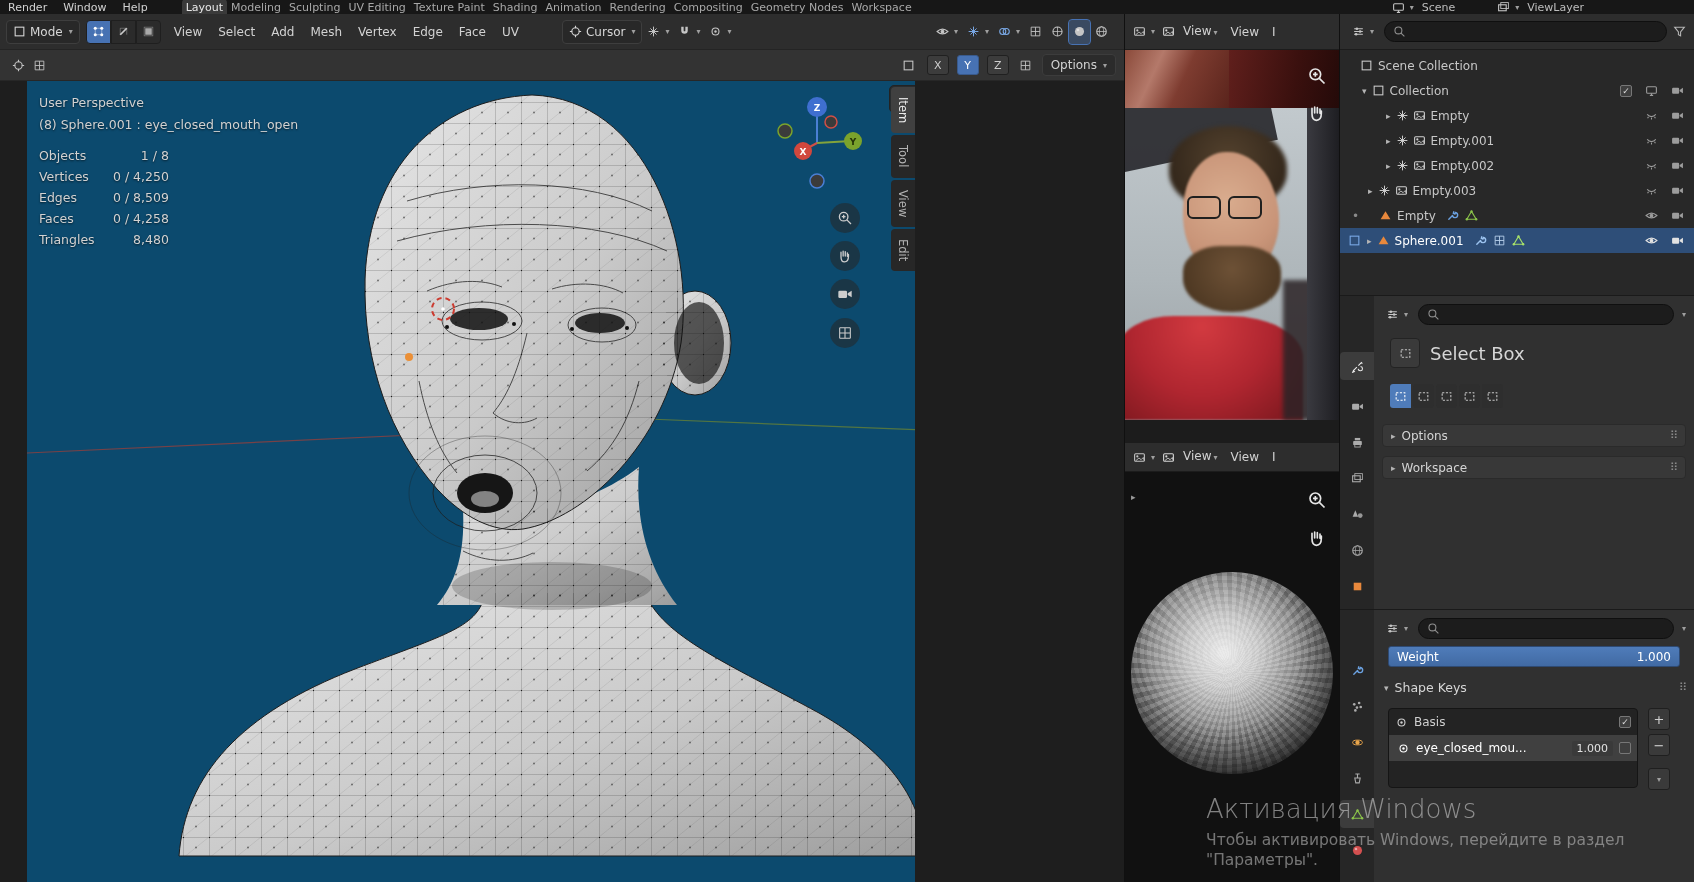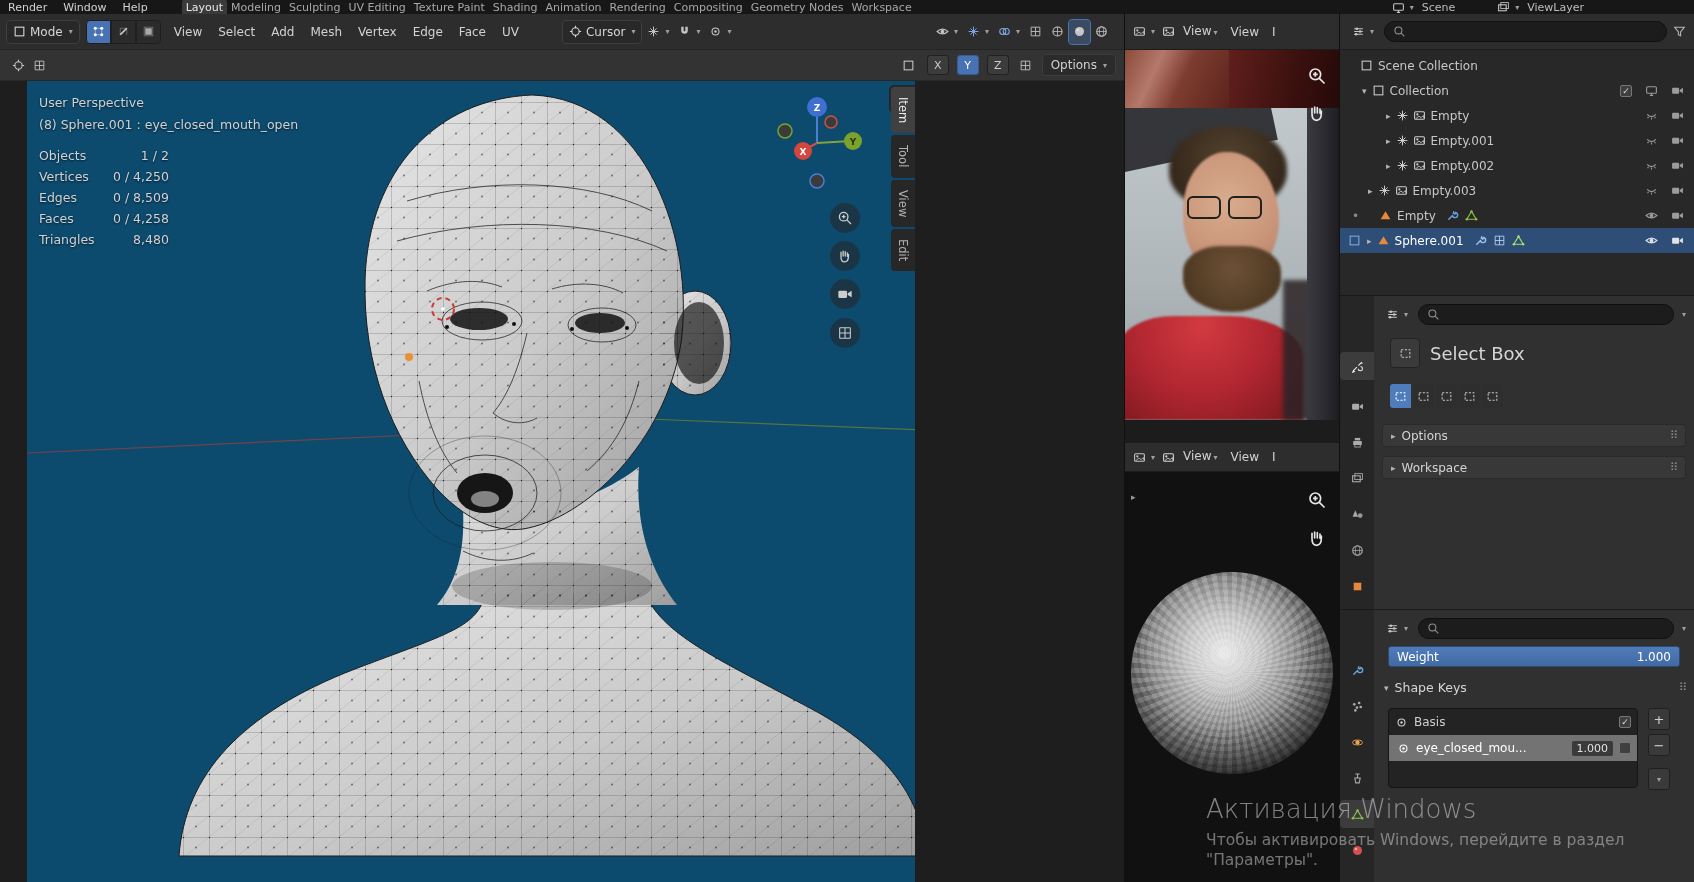--- a/index.html
+++ b/index.html
@@ -94,21 +94,21 @@
   .props { position:relative; background:#303030; }
   .pstrip { position:absolute; left:0; top:0; width:34px; height:100%; background:#262626; }
   .ptab { position:absolute; left:0; width:34px; height:28px; display:flex; align-items:center; justify-content:center; color:#ababab; }
   .ptab.active { background:#3c3c3c; color:#ececec; border-radius:4px 0 0 4px; }
   .pcontent { position:absolute; left:34px; top:0; right:0; height:100%; }
   .phead-row { display:flex; align-items:center; gap:6px; padding:6px 8px 0 8px; }
   .panelhdr { position:absolute; left:8px; right:8px; height:23px; background:#383838; border:1px solid #2a2a2a; border-radius:4px; display:flex; align-items:center; gap:6px; padding:0 8px; color:#d5d5d5; }
   .slider { position:absolute; left:14px; right:14px; height:21px; border-radius:3px; background:linear-gradient(#4f7cba,#416aa3); border:1px solid #2e4a73; display:flex; align-items:center; justify-content:space-between; padding:0 8px; color:#fff; }
   .sklist { position:absolute; left:14px; width:250px; height:80px; background:#232323; border:1px solid #151515; border-radius:4px; overflow:hidden; }
   .skrow { height:26px; display:flex; align-items:center; gap:6px; padding:0 6px; color:#cfcfcf; }
-  .skrow.sel { background:#737373; color:#fff;padding-left:8px; }
+  .skrow.sel { background:#404040; color:#fff;padding-left:8px; }
   .skval { margin-left:auto; background:#3a3a3a; border-radius:2px; padding:1px 5px; font-size:11px; color:#e2e2e2; }
   .minibtn { position:absolute; width:22px; height:22px; background:#3a3a3a; border:1px solid #1f1f1f; border-radius:3px; color:#d0d0d0; display:flex; align-items:center; justify-content:center; font-size:13px; }
 
   
   #watermark { position:absolute; left:1206px; top:794px; color:rgba(205,205,205,.6); pointer-events:none; z-index:50; }
   #watermark .t { font-size:26px; font-weight:300; }
   #watermark .l { font-size:15.5px; margin-top:7px; color:rgba(200,200,200,.55); }
 </style>
 </head>
 <body>
@@ -490,21 +490,21 @@
         <circle cx="416" cy="228" r="1.8" fill="#ffffff"></circle>
         <circle cx="382" cy="276" r="4" fill="#eb8f36"></circle>
       </g>
     </svg>
 
     <div class="ov" style="left:12px;top:14px">User Perspective</div>
     <div class="ov" style="left:12px;top:36px">(8) Sphere.001 : eye_closed_mouth_open</div>
     <div class="ov" style="left:12px;top:64px">
       <div class="srow">
           <span class="slabel">Objects</span>
-          <span>1 / 2</span>
+          <span>1 / 8</span>
         </div>
       <div class="srow">
           <span class="slabel">Vertices</span>
           <span>0 / 4,250</span>
         </div>
       <div class="srow">
           <span class="slabel">Edges</span>
           <span>0 / 8,509</span>
         </div>
       <div class="srow">

